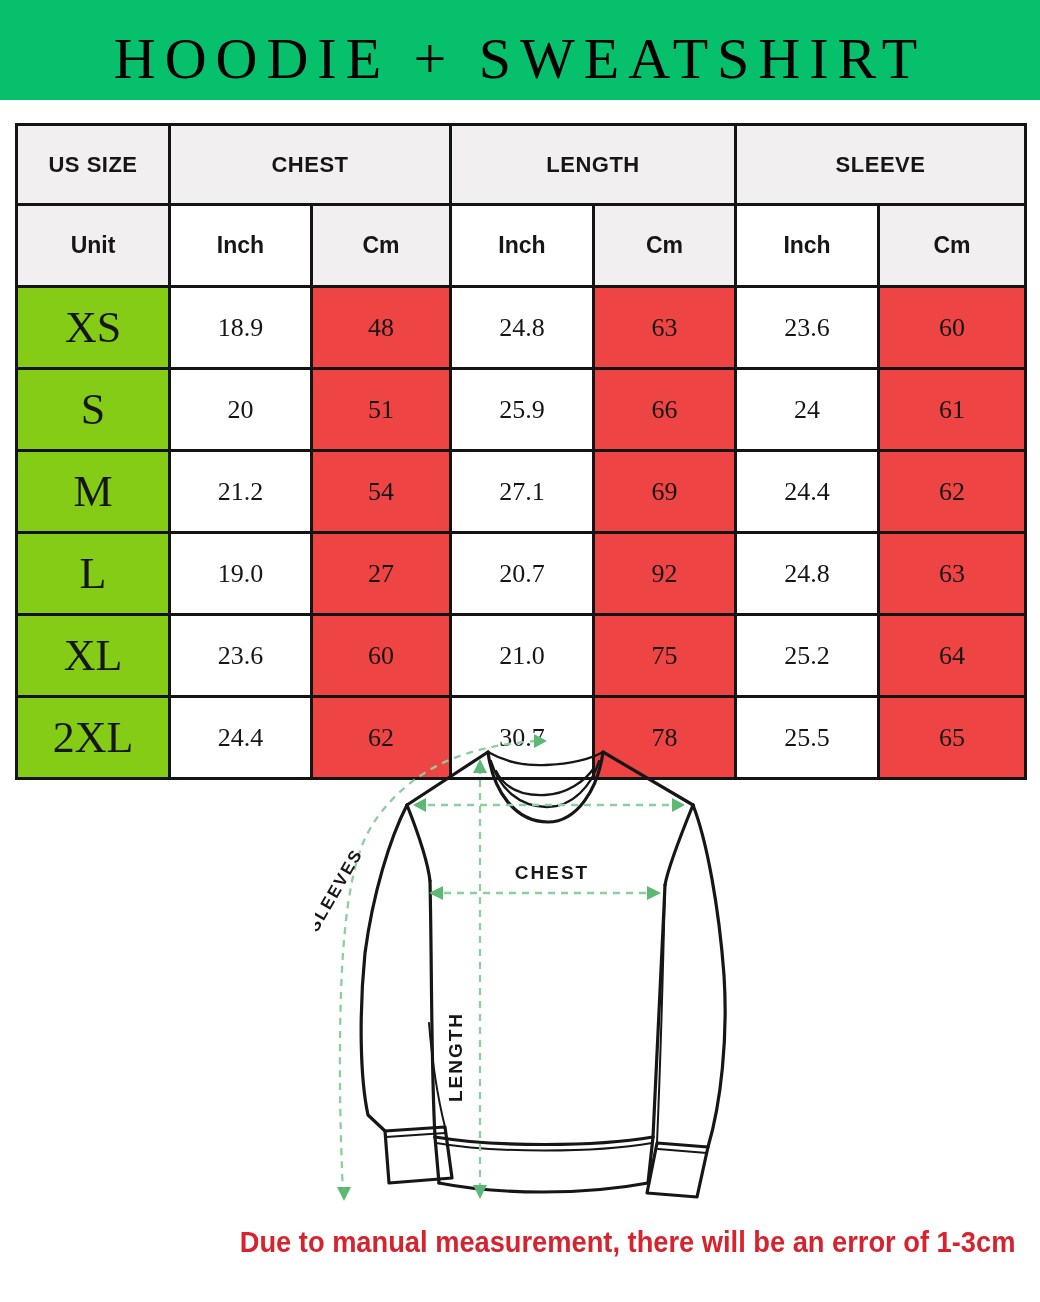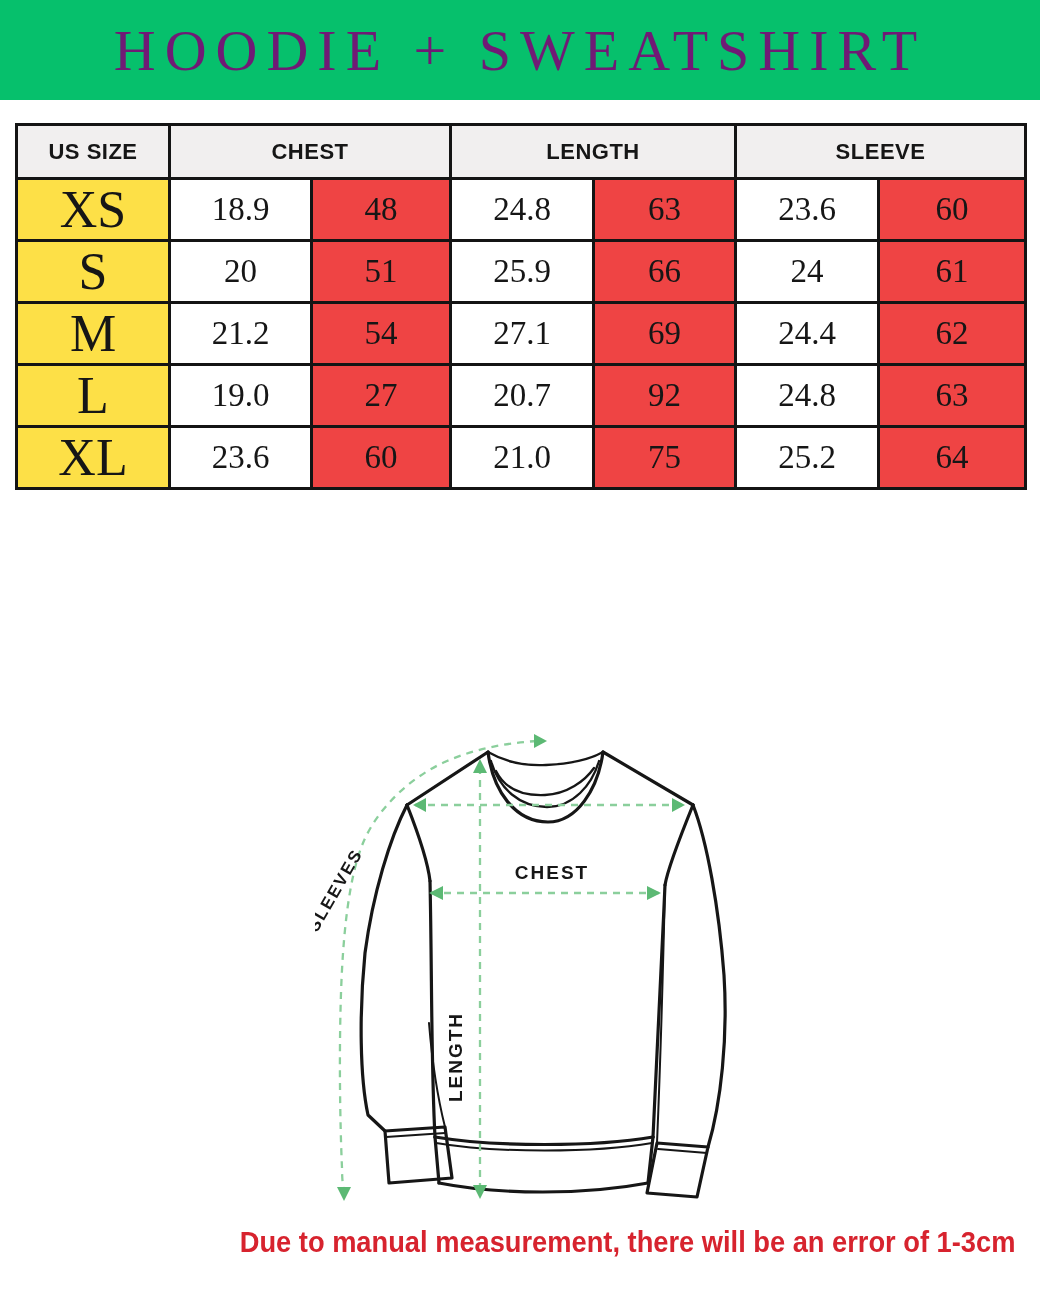--- a/index.html
+++ b/index.html
@@ -1,35 +1,35 @@
 <!DOCTYPE html>
 <html><head>
 <meta charset="utf-8">
 <style>
   html,body{margin:0;padding:0;background:#ffffff;}
   #page{position:relative;width:1040px;height:1302px;background:#ffffff;overflow:hidden;
         font-family:"Liberation Sans",sans-serif;}
 
   
   .banner{position:absolute;left:0;top:0;width:1040px;height:100px;background:#06c06c;}
-  .banner h1{margin:0;text-align:center;line-height:102px;
+  .banner h1{margin:8px;text-align:center;line-height:102px;
     font-family:"Liberation Serif",serif;font-weight:400;font-size:58px;
-    letter-spacing:9px;color:#701a75;white-space:nowrap;}
+    letter-spacing:9px;color:#000000;white-space:nowrap;}
 
   
   table.size{position:absolute;left:15px;top:123px;width:1009px;
     border-collapse:collapse;table-layout:fixed;background:#ffffff;}
   table.size td{border:3px solid #141414;text-align:center;vertical-align:middle;
-    padding:0;color:#161616;overflow:hidden;}
+    padding:13px;color:#161616;overflow:hidden;}
   td.group{height:51px;background:#f1efef;font-weight:700;font-size:22px;letter-spacing:.5px;}
   td.unit{height:53px;background:#ffffff;font-weight:700;font-size:23px;}
   td.unit.gray{background:#f1efef;}
-  td.data{height:53px;font-family:"Liberation Serif",serif;font-size:33px;background:#ffffff;}
+  td.data{height:53px;font-family:"Liberation Serif",serif;font-size:26px;background:#ffffff;}
   td.data.gray{background:#ef4444;}
-  td.data.sizecol{font-size:52px;background:#fde047;}
+  td.data.sizecol{font-size:44px;background:#84cc16;}
 
   
   .diagram{position:absolute;left:315px;top:723px;width:420px;height:492px;}
   .garment{fill:none;stroke:#161616;stroke-width:3.2;stroke-linecap:round;stroke-linejoin:round;}
   .rib{fill:none;stroke:#161616;stroke-width:2.3;stroke-linecap:round;}
   .thin{fill:none;stroke:#161616;stroke-width:2;stroke-linecap:round;}
   .meas{fill:none;stroke:#8bcf9c;stroke-width:2.3;stroke-dasharray:7 6;stroke-linecap:butt;}
   .arrow{fill:#5cb974;stroke:none;}
   .dlabel{font-family:"Liberation Sans",sans-serif;font-weight:700;fill:#171717;letter-spacing:2px;}
 
@@ -58,20 +58,29 @@
         <col style="width:147px">
     </colgroup>
     <tbody>
       <tr>
         <td class="group">US SIZE</td>
         <td class="group" colspan="2">CHEST</td>
         <td class="group" colspan="2">LENGTH</td>
         <td class="group" colspan="2">SLEEVE</td>
       </tr>
       <tr>
+        <td class="unit gray">Unit</td>
+        <td class="unit">Inch</td>
+        <td class="unit gray">Cm</td>
+        <td class="unit">Inch</td>
+        <td class="unit gray">Cm</td>
+        <td class="unit">Inch</td>
+        <td class="unit gray">Cm</td>
+      </tr>
+      <tr>
         <td class="data sizecol">XS</td>
         <td class="data">18.9</td>
         <td class="data gray">48</td>
         <td class="data">24.8</td>
         <td class="data gray">63</td>
         <td class="data">23.6</td>
         <td class="data gray">60</td>
       </tr>
       <tr>
         <td class="data sizecol">S</td>
@@ -102,20 +111,29 @@
       </tr>
       <tr>
         <td class="data sizecol">XL</td>
         <td class="data">23.6</td>
         <td class="data gray">60</td>
         <td class="data">21.0</td>
         <td class="data gray">75</td>
         <td class="data">25.2</td>
         <td class="data gray">64</td>
       </tr>
+      <tr>
+        <td class="data sizecol">2XL</td>
+        <td class="data">24.4</td>
+        <td class="data gray">62</td>
+        <td class="data">30.7</td>
+        <td class="data gray">78</td>
+        <td class="data">25.5</td>
+        <td class="data gray">65</td>
+      </tr>
     </tbody>
   </table>
 
   <svg class="diagram" viewBox="0 0 420 492">
     <g>
 
       <path class="garment" d="M173,29 L92,82"></path>
       <path class="garment" d="M288,29 L378,82"></path>
 
       <g>

